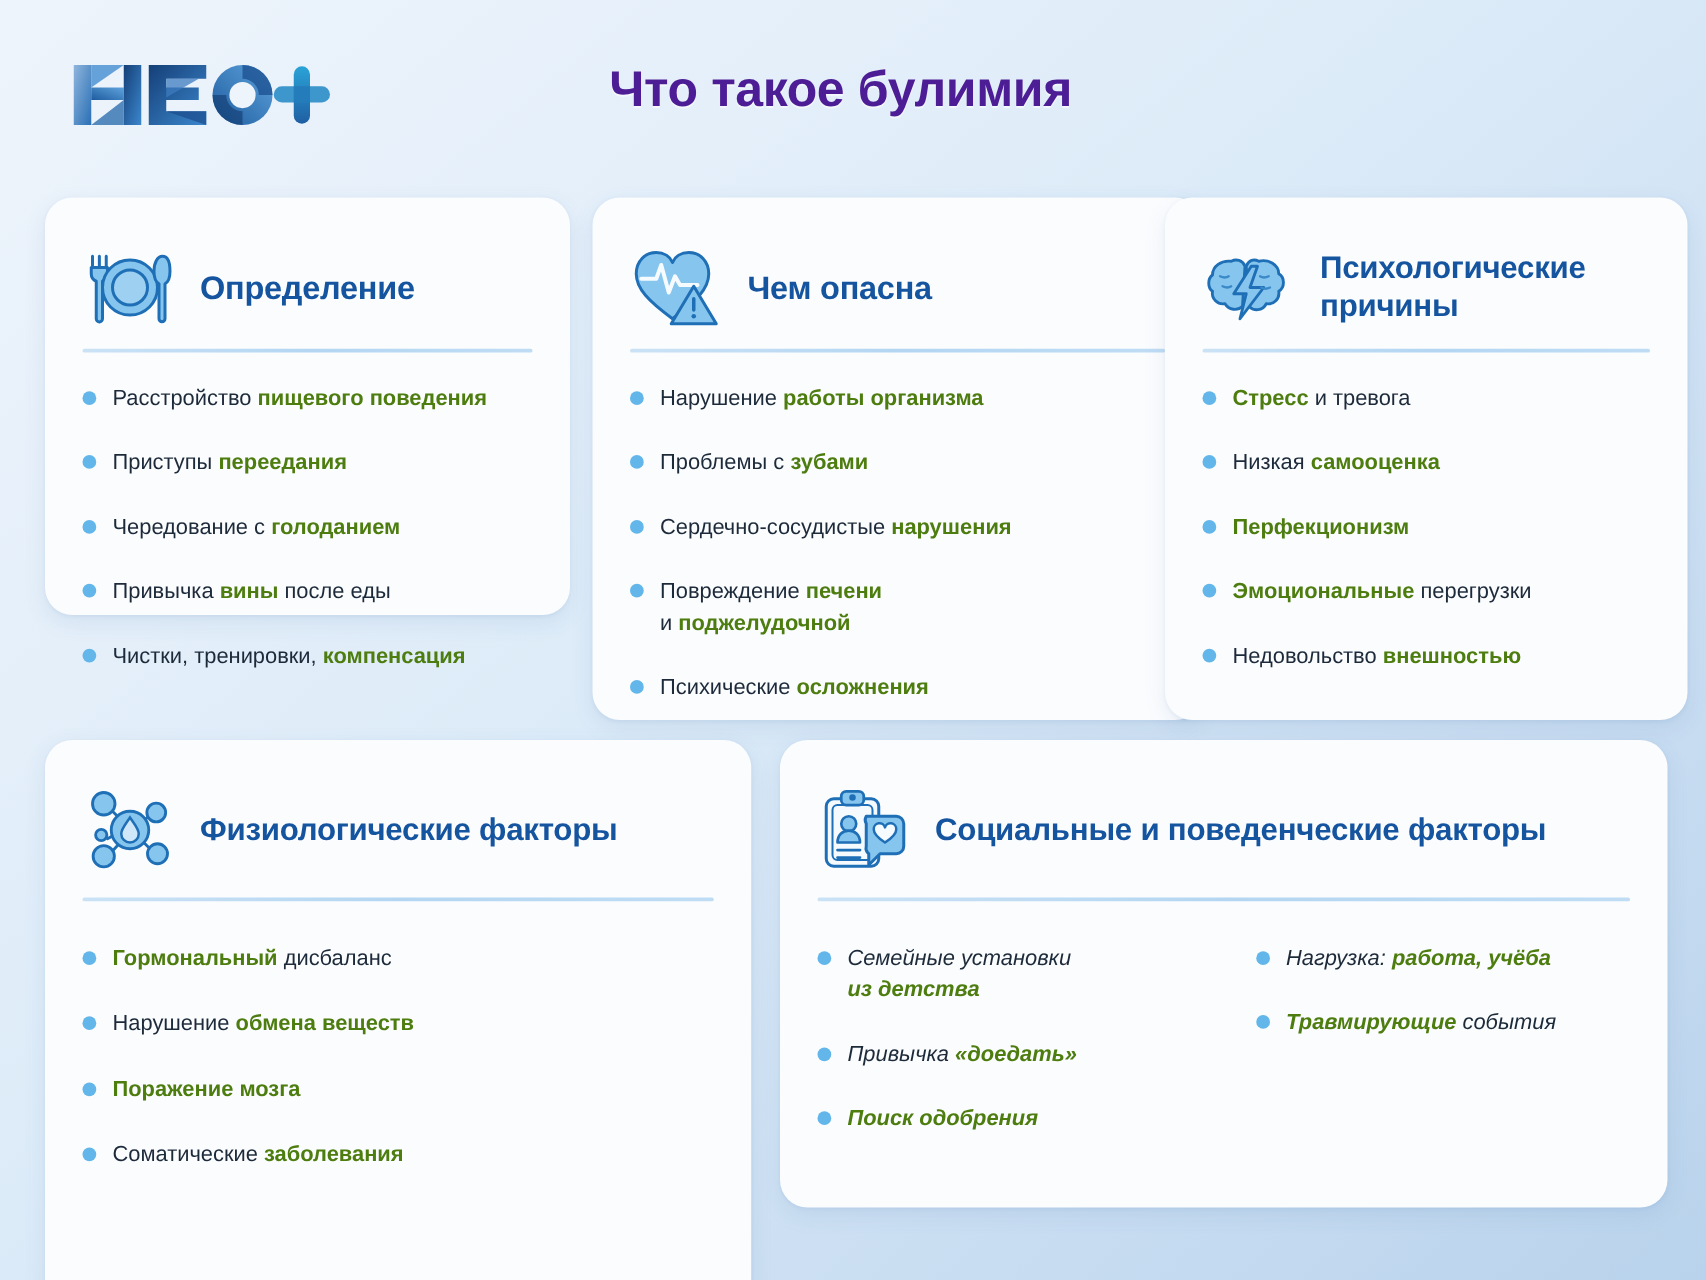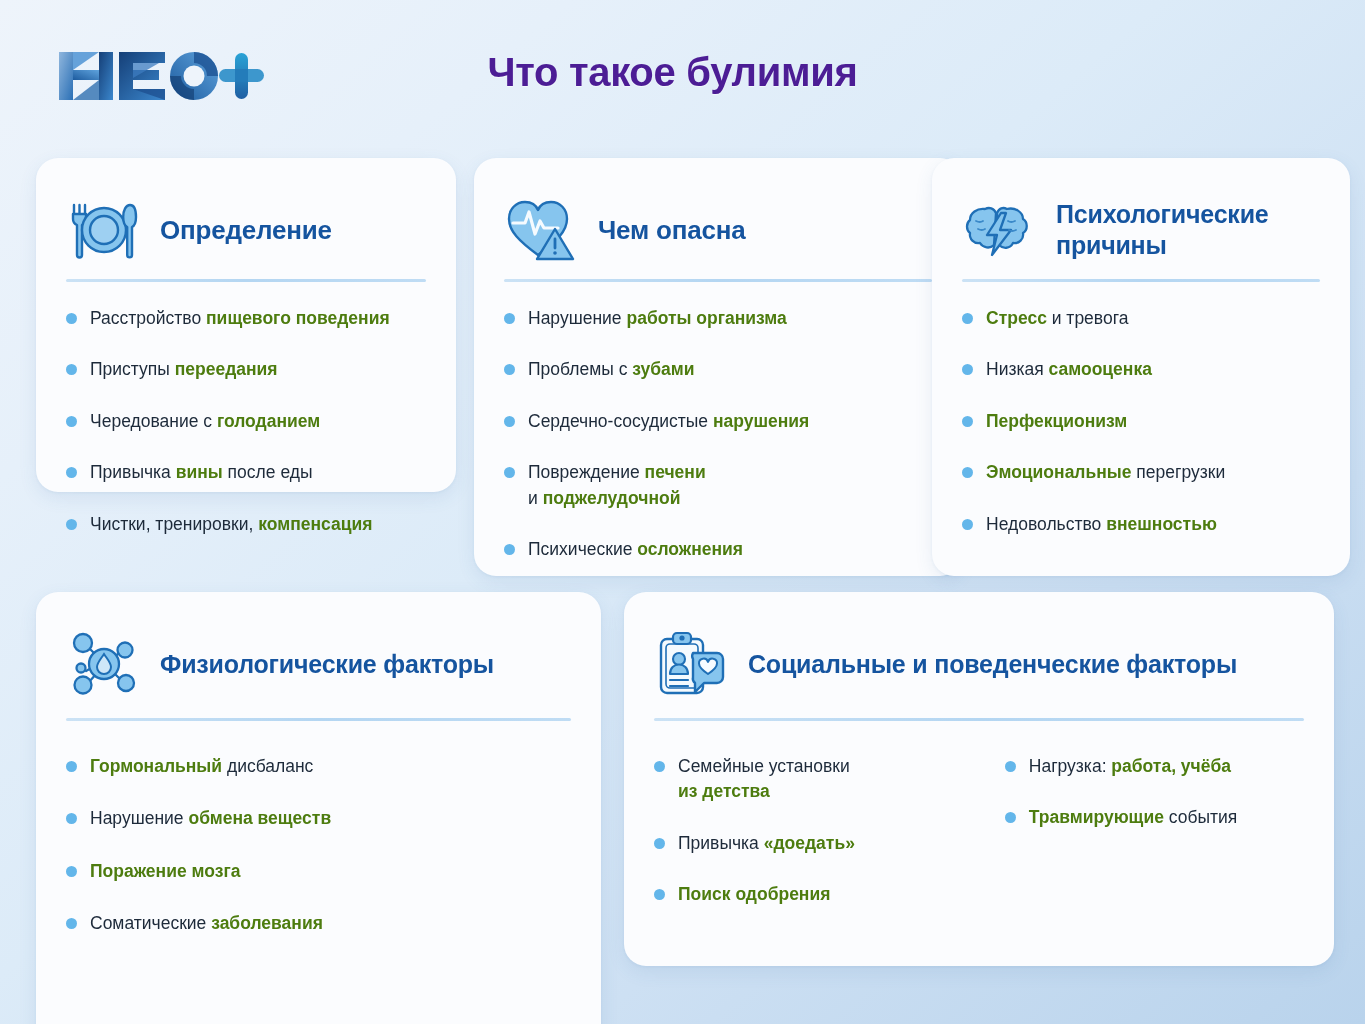--- a/index.html
+++ b/index.html
@@ -46,21 +46,21 @@
     background:linear-gradient(90deg,#cbe2f5 0%,#b4d6f2 50%,#bfdcf4 100%);
   }
   #card-definition .divider{left:30px;right:30px;top:121px;width:calc(100% - 60px);}
   #card-danger .divider{left:30px;right:30px;top:121px;width:calc(100% - 60px);}
   #card-psych .divider{left:30px;right:30px;top:121px;width:calc(100% - 60px);}
   #card-physio .divider{left:30px;top:126px;width:calc(100% - 60px);}
   #card-social .divider{left:30px;top:126px;width:calc(100% - 60px);}
 
   .bullets{position:absolute;left:30px;right:26px;top:148px;}
   #card-physio .bullets{top:162px;}
-  #card-social .bullets{top:162px;display:flex;gap:16px;}
+  #card-social .bullets{top:162px;display:flex;gap:16px;font-style:italic;}
   #card-social .col{width:50%;box-sizing:border-box;}
   #card-social .col.right{padding-left:16px;}
 
   .bullet{
     display:flex;align-items:flex-start;gap:13px;
     margin-bottom:26px;
   }
   #card-physio .bullet{margin-bottom:27px;}
   #card-social .bullet{margin-bottom:26px;}
   .dot{

